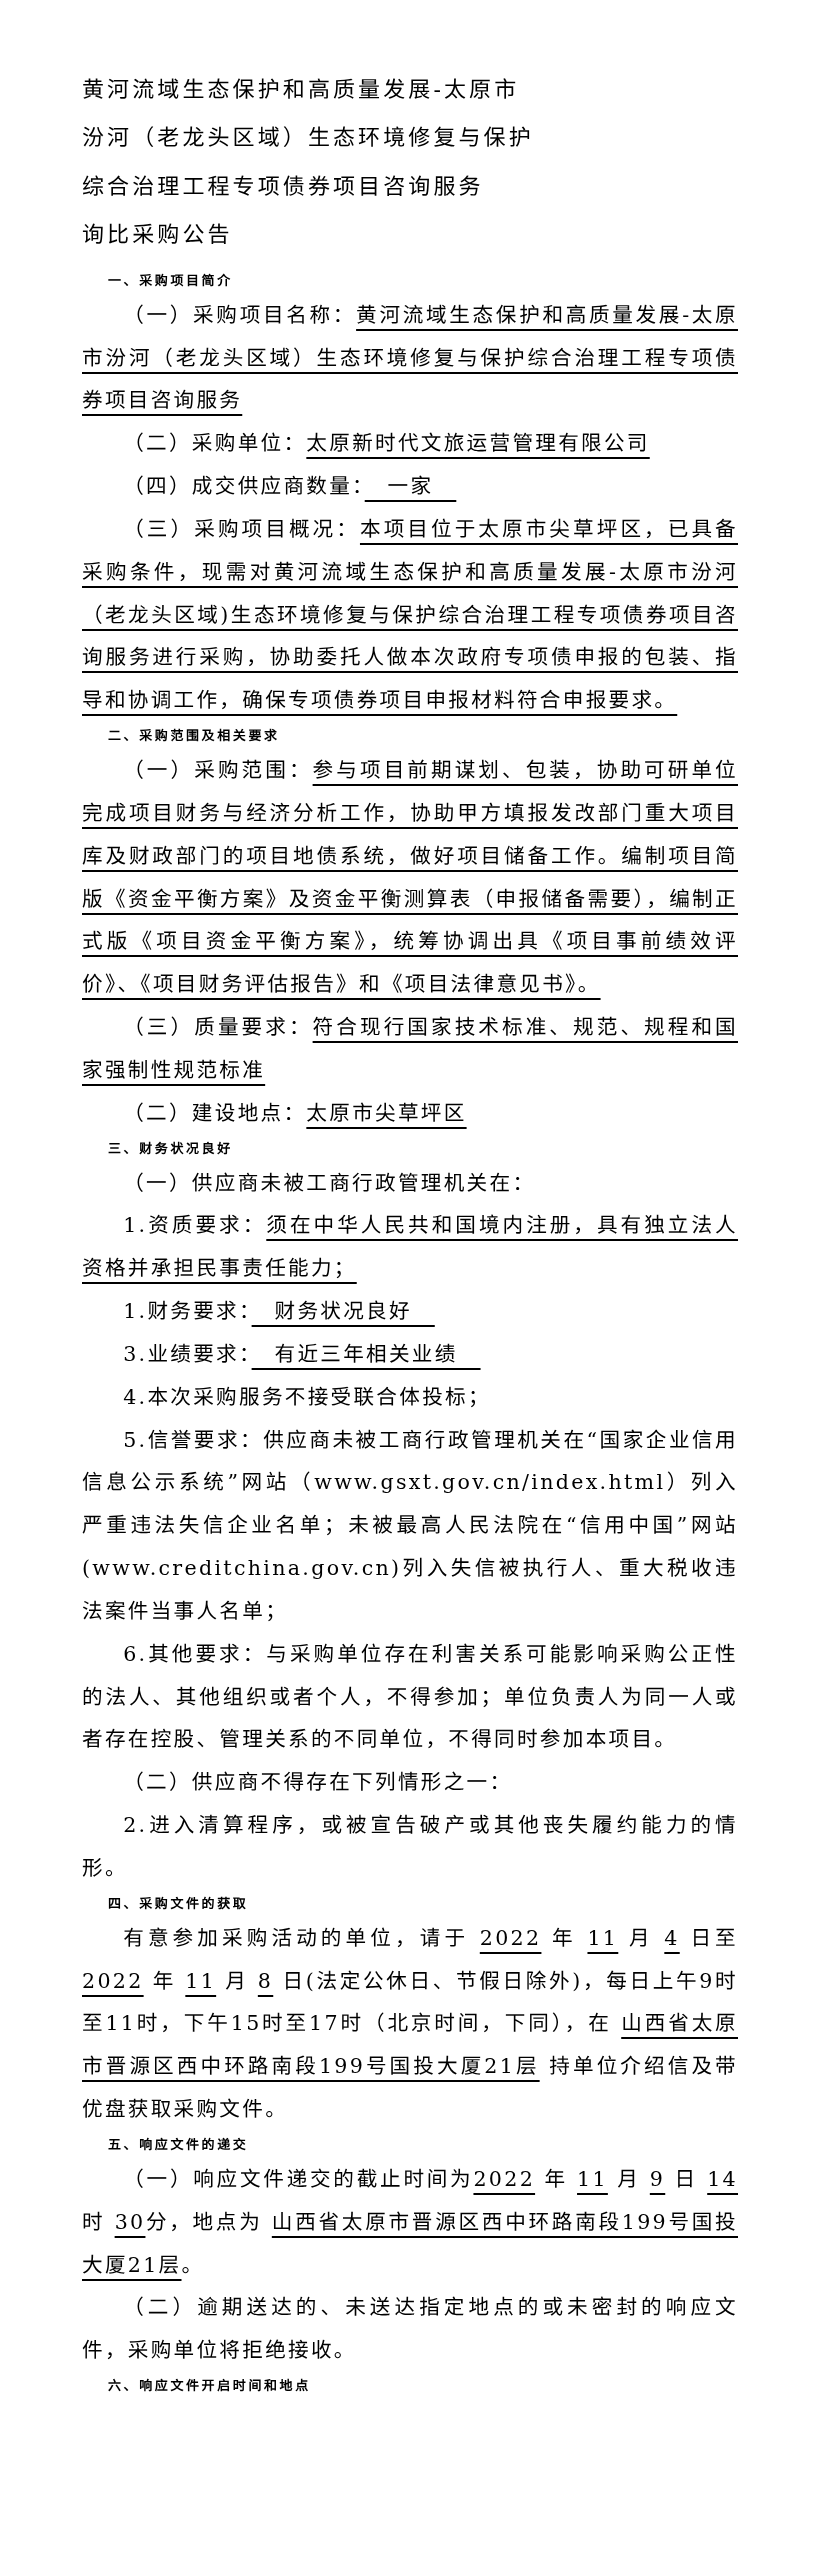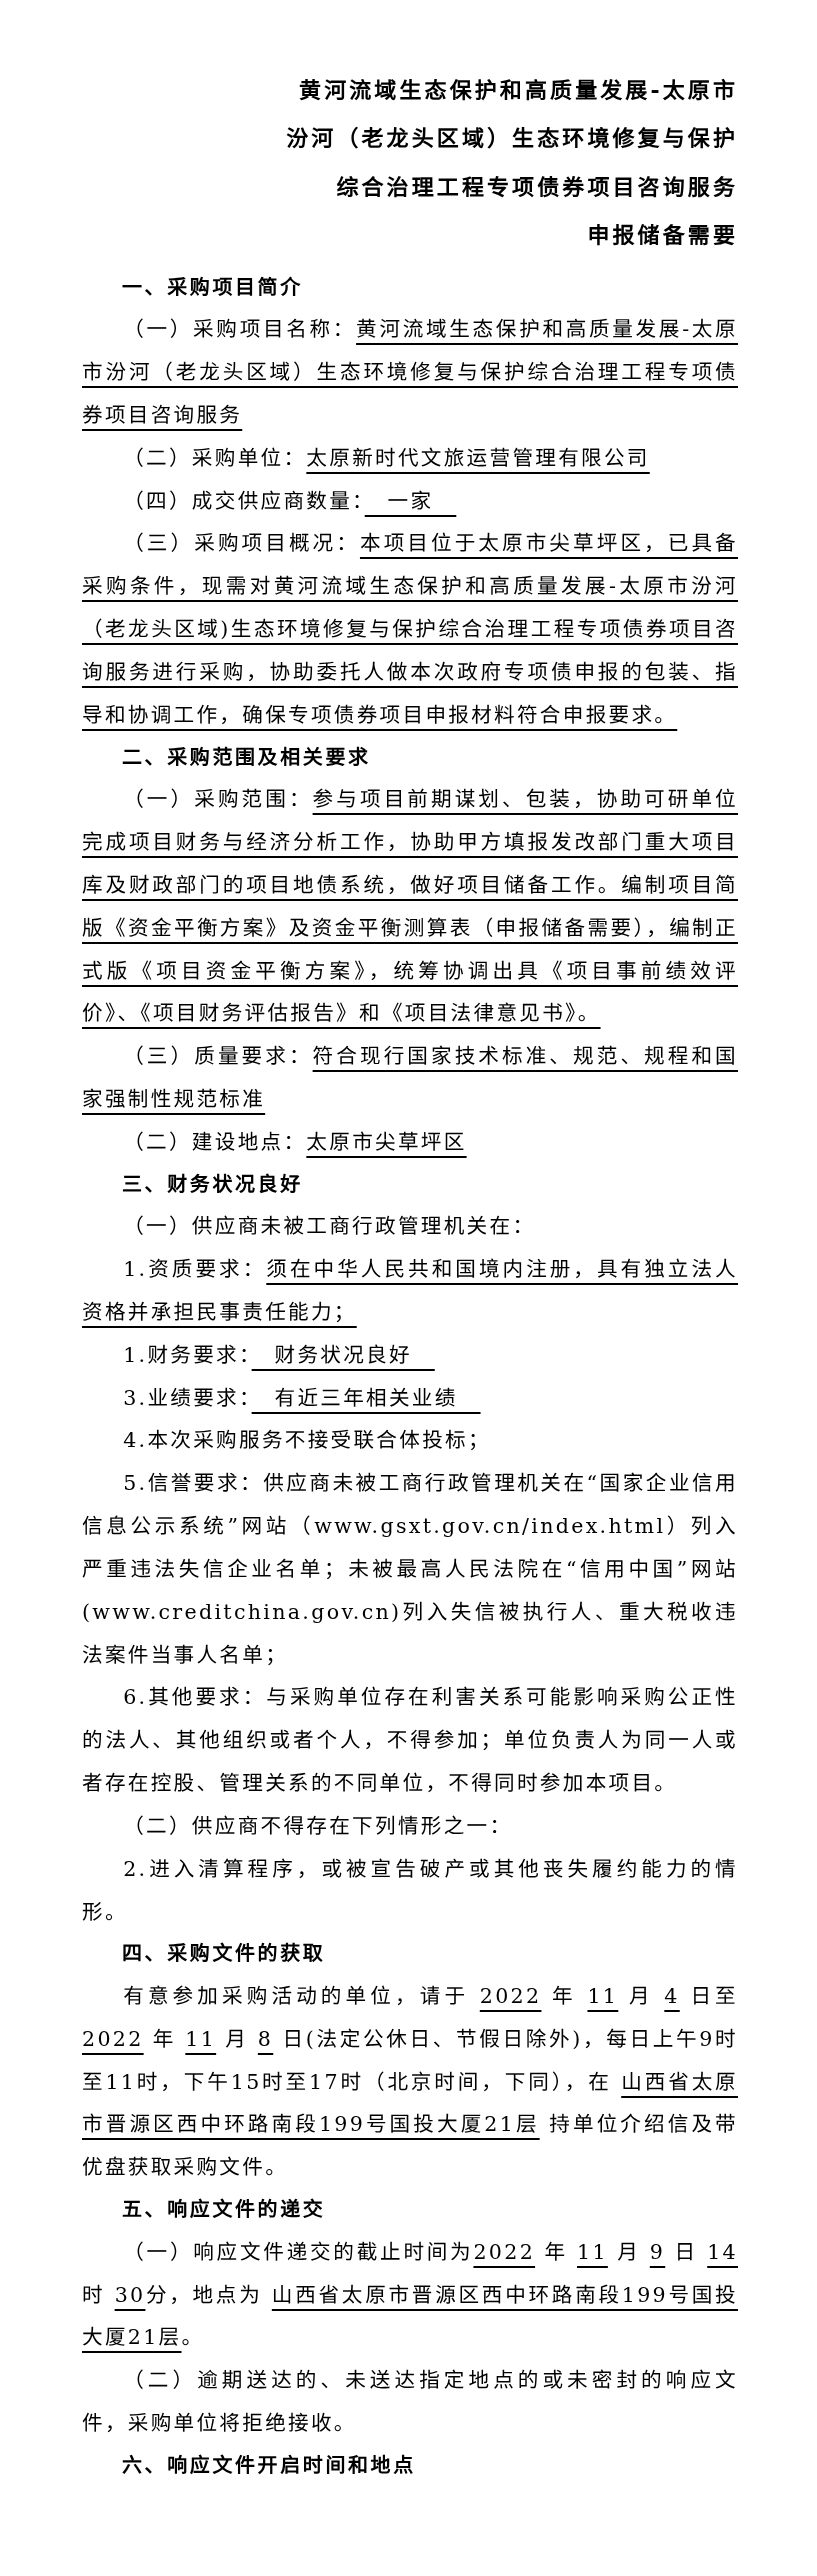--- a/index.html
+++ b/index.html
@@ -18,31 +18,31 @@
     padding: 66px 80px 62px 82px;
     color: #000000;
     font-family: "DejaVu Serif", "Liberation Serif", serif;
     font-size: 20.6px;
     line-height: 2.08;
     letter-spacing: 2.3px;
     text-align: justify;
   }
   .doc-title {
     font-size: 22px;
-    font-weight: bold;
-    text-align: right;
+    font-weight: normal;
+    text-align: left;
     line-height: 2.2;
     letter-spacing: 3.1px;
     margin: 0 0 7.2px 0;
   }
   .doc-title .tline {
     display: block;
   }
   .hd {
-    font-size: 20px;
+    font-size: 13px;
     font-weight: bold;
     margin: 0;
     text-indent: 2em;
     letter-spacing: 2.6px;
   }
   .para {
     margin: 0;
     text-indent: 2em;
   }
   .u {
@@ -54,21 +54,21 @@
 </style>
 </head>
 <body>
 
 <main class="page">
 
   <h1 class="doc-title">
     <span class="tline">黄河流域生态保护和高质量发展-太原市</span>
     <span class="tline">汾河（老龙头区域）生态环境修复与保护</span>
     <span class="tline">综合治理工程专项债券项目咨询服务</span>
-    <span class="tline">申报储备需要</span>
+    <span class="tline">询比采购公告</span>
   </h1>
 
   <section>
     <h2 class="hd">一、采购项目简介</h2>
     <p class="para"><span>（一）采购项目名称：</span><span class="u">黄河流域生态保护和高质量发展-太原市汾河（老龙头区域）生态环境修复与保护综合治理工程专项债券项目咨询服务</span></p>
     <p class="para"><span>（二）采购单位：</span><span class="u">太原新时代文旅运营管理有限公司</span></p>
     <p class="para"><span>（四）成交供应商数量：</span><span class="u">　一家　</span></p>
     <p class="para"><span>（三）采购项目概况：</span><span class="u">本项目位于太原市尖草坪区，已具备采购条件，现需对黄河流域生态保护和高质量发展-太原市汾河（老龙头区域)生态环境修复与保护综合治理工程专项债券项目咨询服务进行采购，协助委托人做本次政府专项债申报的包装、指导和协调工作，确保专项债券项目申报材料符合申报要求。</span></p>
   </section>
 

